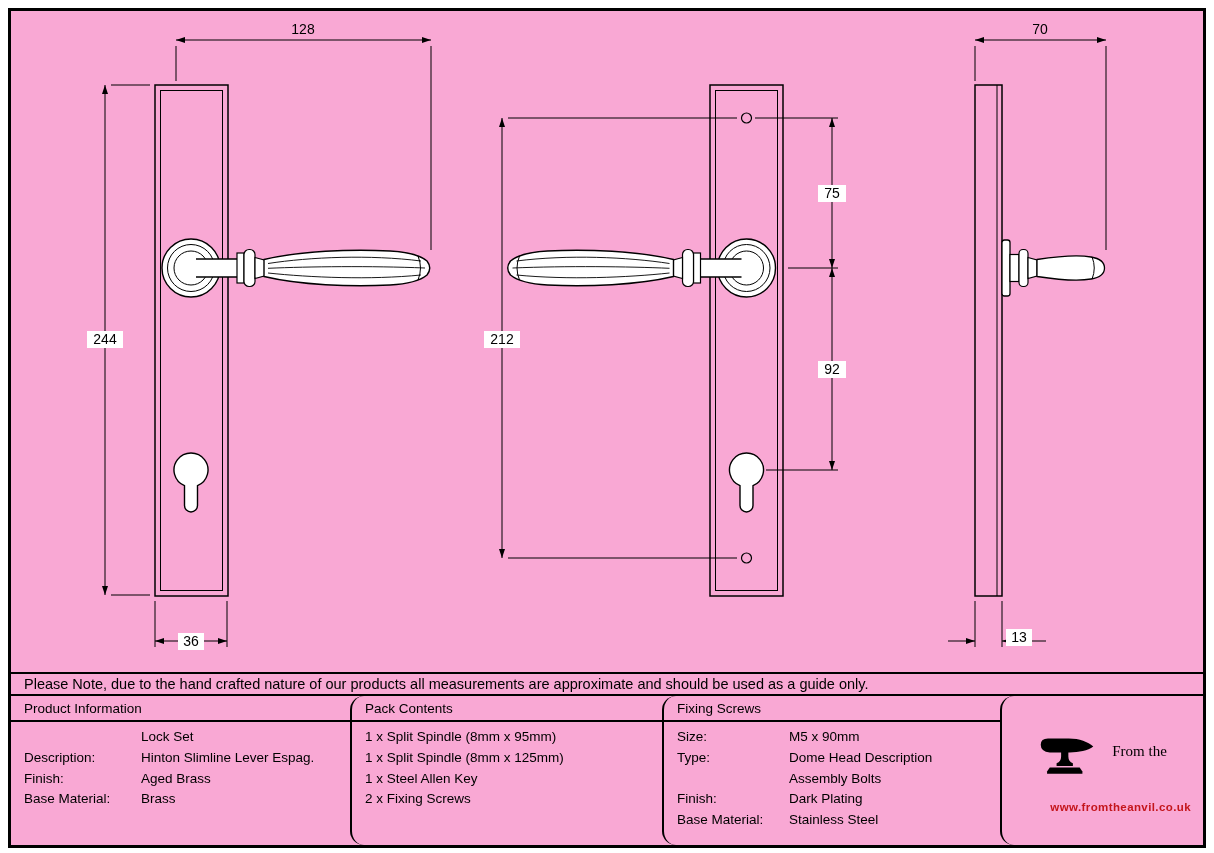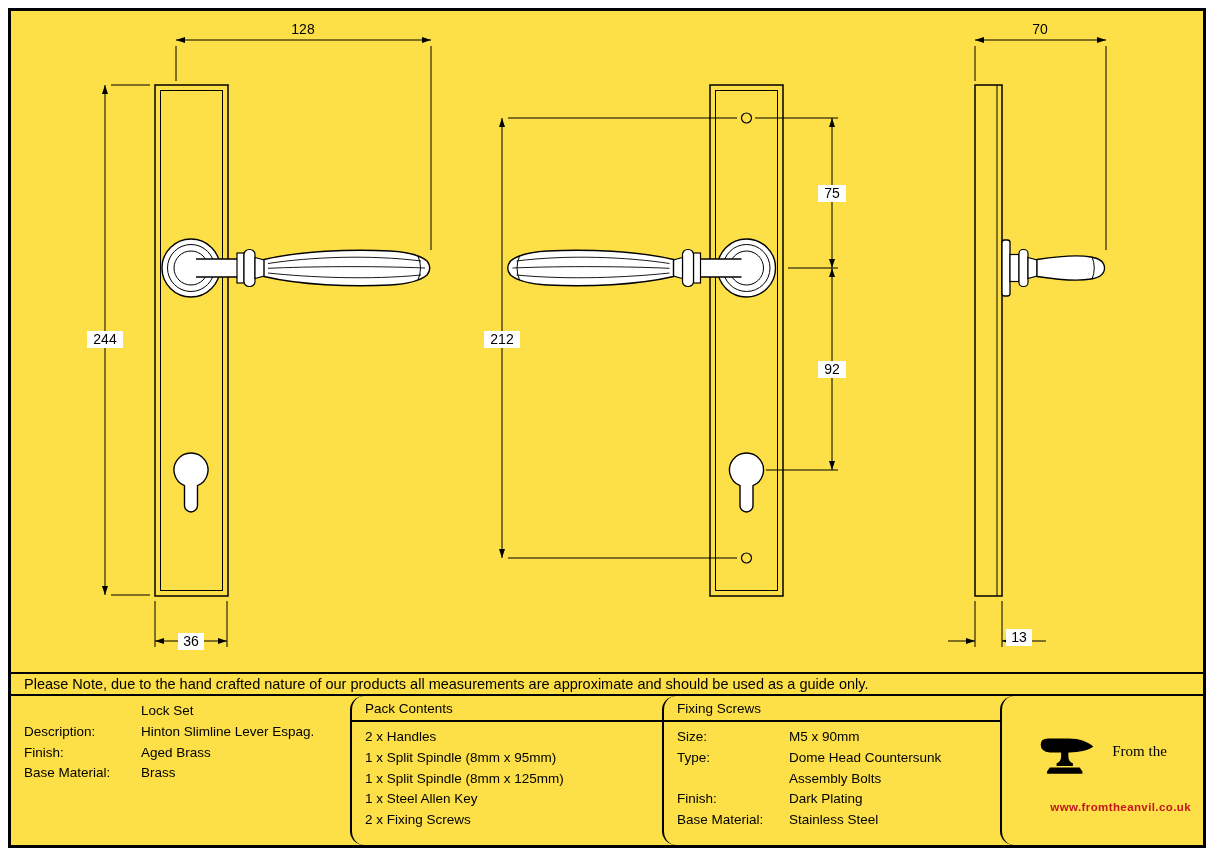--- a/index.html
+++ b/index.html
@@ -3,21 +3,21 @@
 <meta charset="utf-8">
 <style>
   html,body { margin:0; padding:0; }
   body {
     width:1214px; height:853px; background:#ffffff; position:relative;
     font-family:"Liberation Sans", sans-serif; color:#000;
   }
   .frame {
     position:absolute; left:8px; top:8px; width:1198px; height:840px;
     border:3px solid #000; box-sizing:border-box;
-    display:flex; flex-direction:column; background:#fde047;
+    display:flex; flex-direction:column; background:#f9a8d4;
   }
   .drawing-area { height:661px; overflow:hidden; }
   svg.drawing { display:block; }
   svg.drawing text { font-family:"Liberation Sans",sans-serif; font-size:14px; fill:#000; }
 
   .note-bar {
     height:24px; box-sizing:border-box;
     border-top:2px solid #000; border-bottom:2px solid #000;
     display:flex; align-items:center; padding:0 13px; font-size:14.5px;
   }
@@ -152,20 +152,21 @@
     </svg>
   </div>
 
   <div class="note-bar">
     <span>Please Note, due to the hand crafted nature of our products all measurements are approximate and should be used as a guide only.</span>
   </div>
 
   <div class="info-table">
 
     <div class="col col-product">
+      <div class="col-header">Product Information</div>
       <div class="col-body">
         <div class="kv-row">
           <span class="kv-label"></span>
           <span class="kv-value">Lock Set</span>
         </div>
         <div class="kv-row">
           <span class="kv-label">Description:</span>
           <span class="kv-value">Hinton Slimline Lever Espag.</span>
         </div>
         <div class="kv-row">
@@ -175,38 +176,37 @@
         <div class="kv-row">
           <span class="kv-label">Base Material:</span>
           <span class="kv-value">Brass</span>
         </div>
       </div>
     </div>
 
     <div class="col col-pack">
       <div class="col-header">Pack Contents</div>
       <div class="col-body">
-        <div class="pc-line">2 x Handles</div>
         <div class="pc-line">1 x Split Spindle (8mm x 95mm)</div>
         <div class="pc-line">1 x Split Spindle (8mm x 125mm)</div>
         <div class="pc-line">1 x Steel Allen Key</div>
         <div class="pc-line">2 x Fixing Screws</div>
       </div>
     </div>
 
     <div class="col col-fix">
       <div class="col-header">Fixing Screws</div>
       <div class="col-body">
         <div class="kv-row">
           <span class="kv-label">Size:</span>
           <span class="kv-value">M5 x 90mm</span>
         </div>
         <div class="kv-row">
           <span class="kv-label">Type:</span>
-          <span class="kv-value">Dome Head Countersunk</span>
+          <span class="kv-value">Dome Head Description</span>
         </div>
         <div class="kv-row">
           <span class="kv-label"></span>
           <span class="kv-value">Assembly Bolts</span>
         </div>
         <div class="kv-row">
           <span class="kv-label">Finish:</span>
           <span class="kv-value">Dark Plating</span>
         </div>
         <div class="kv-row">

